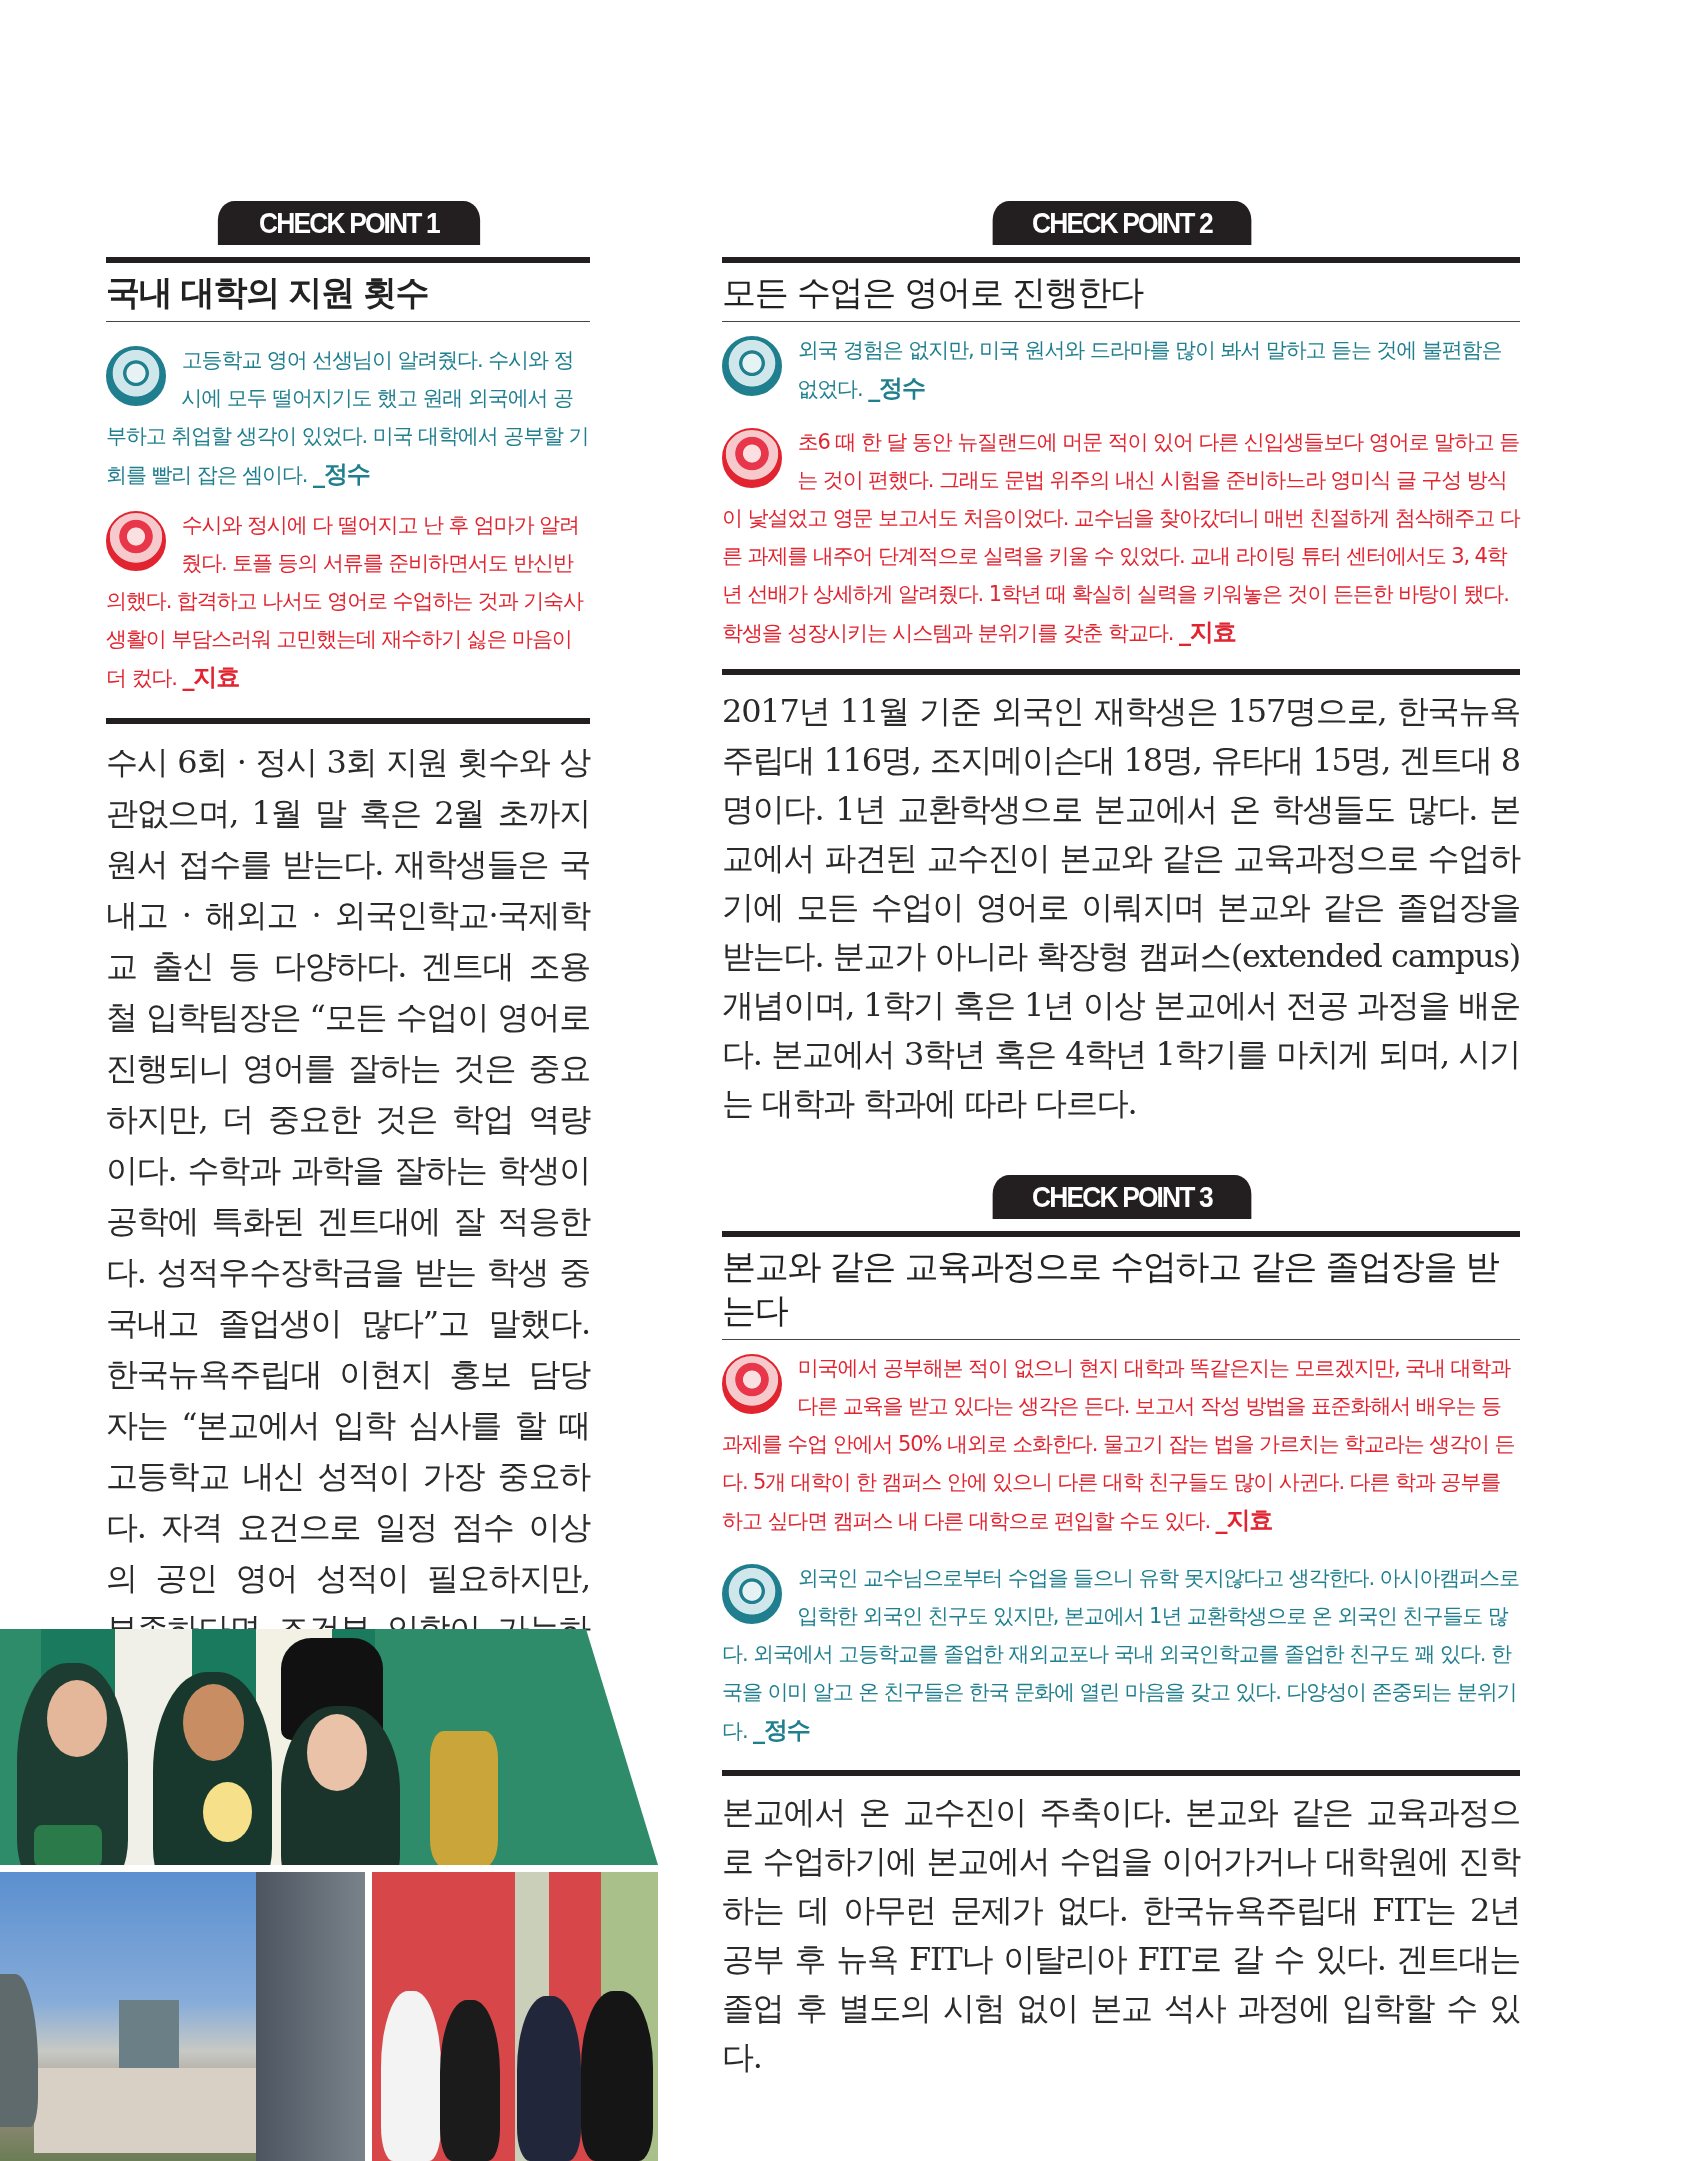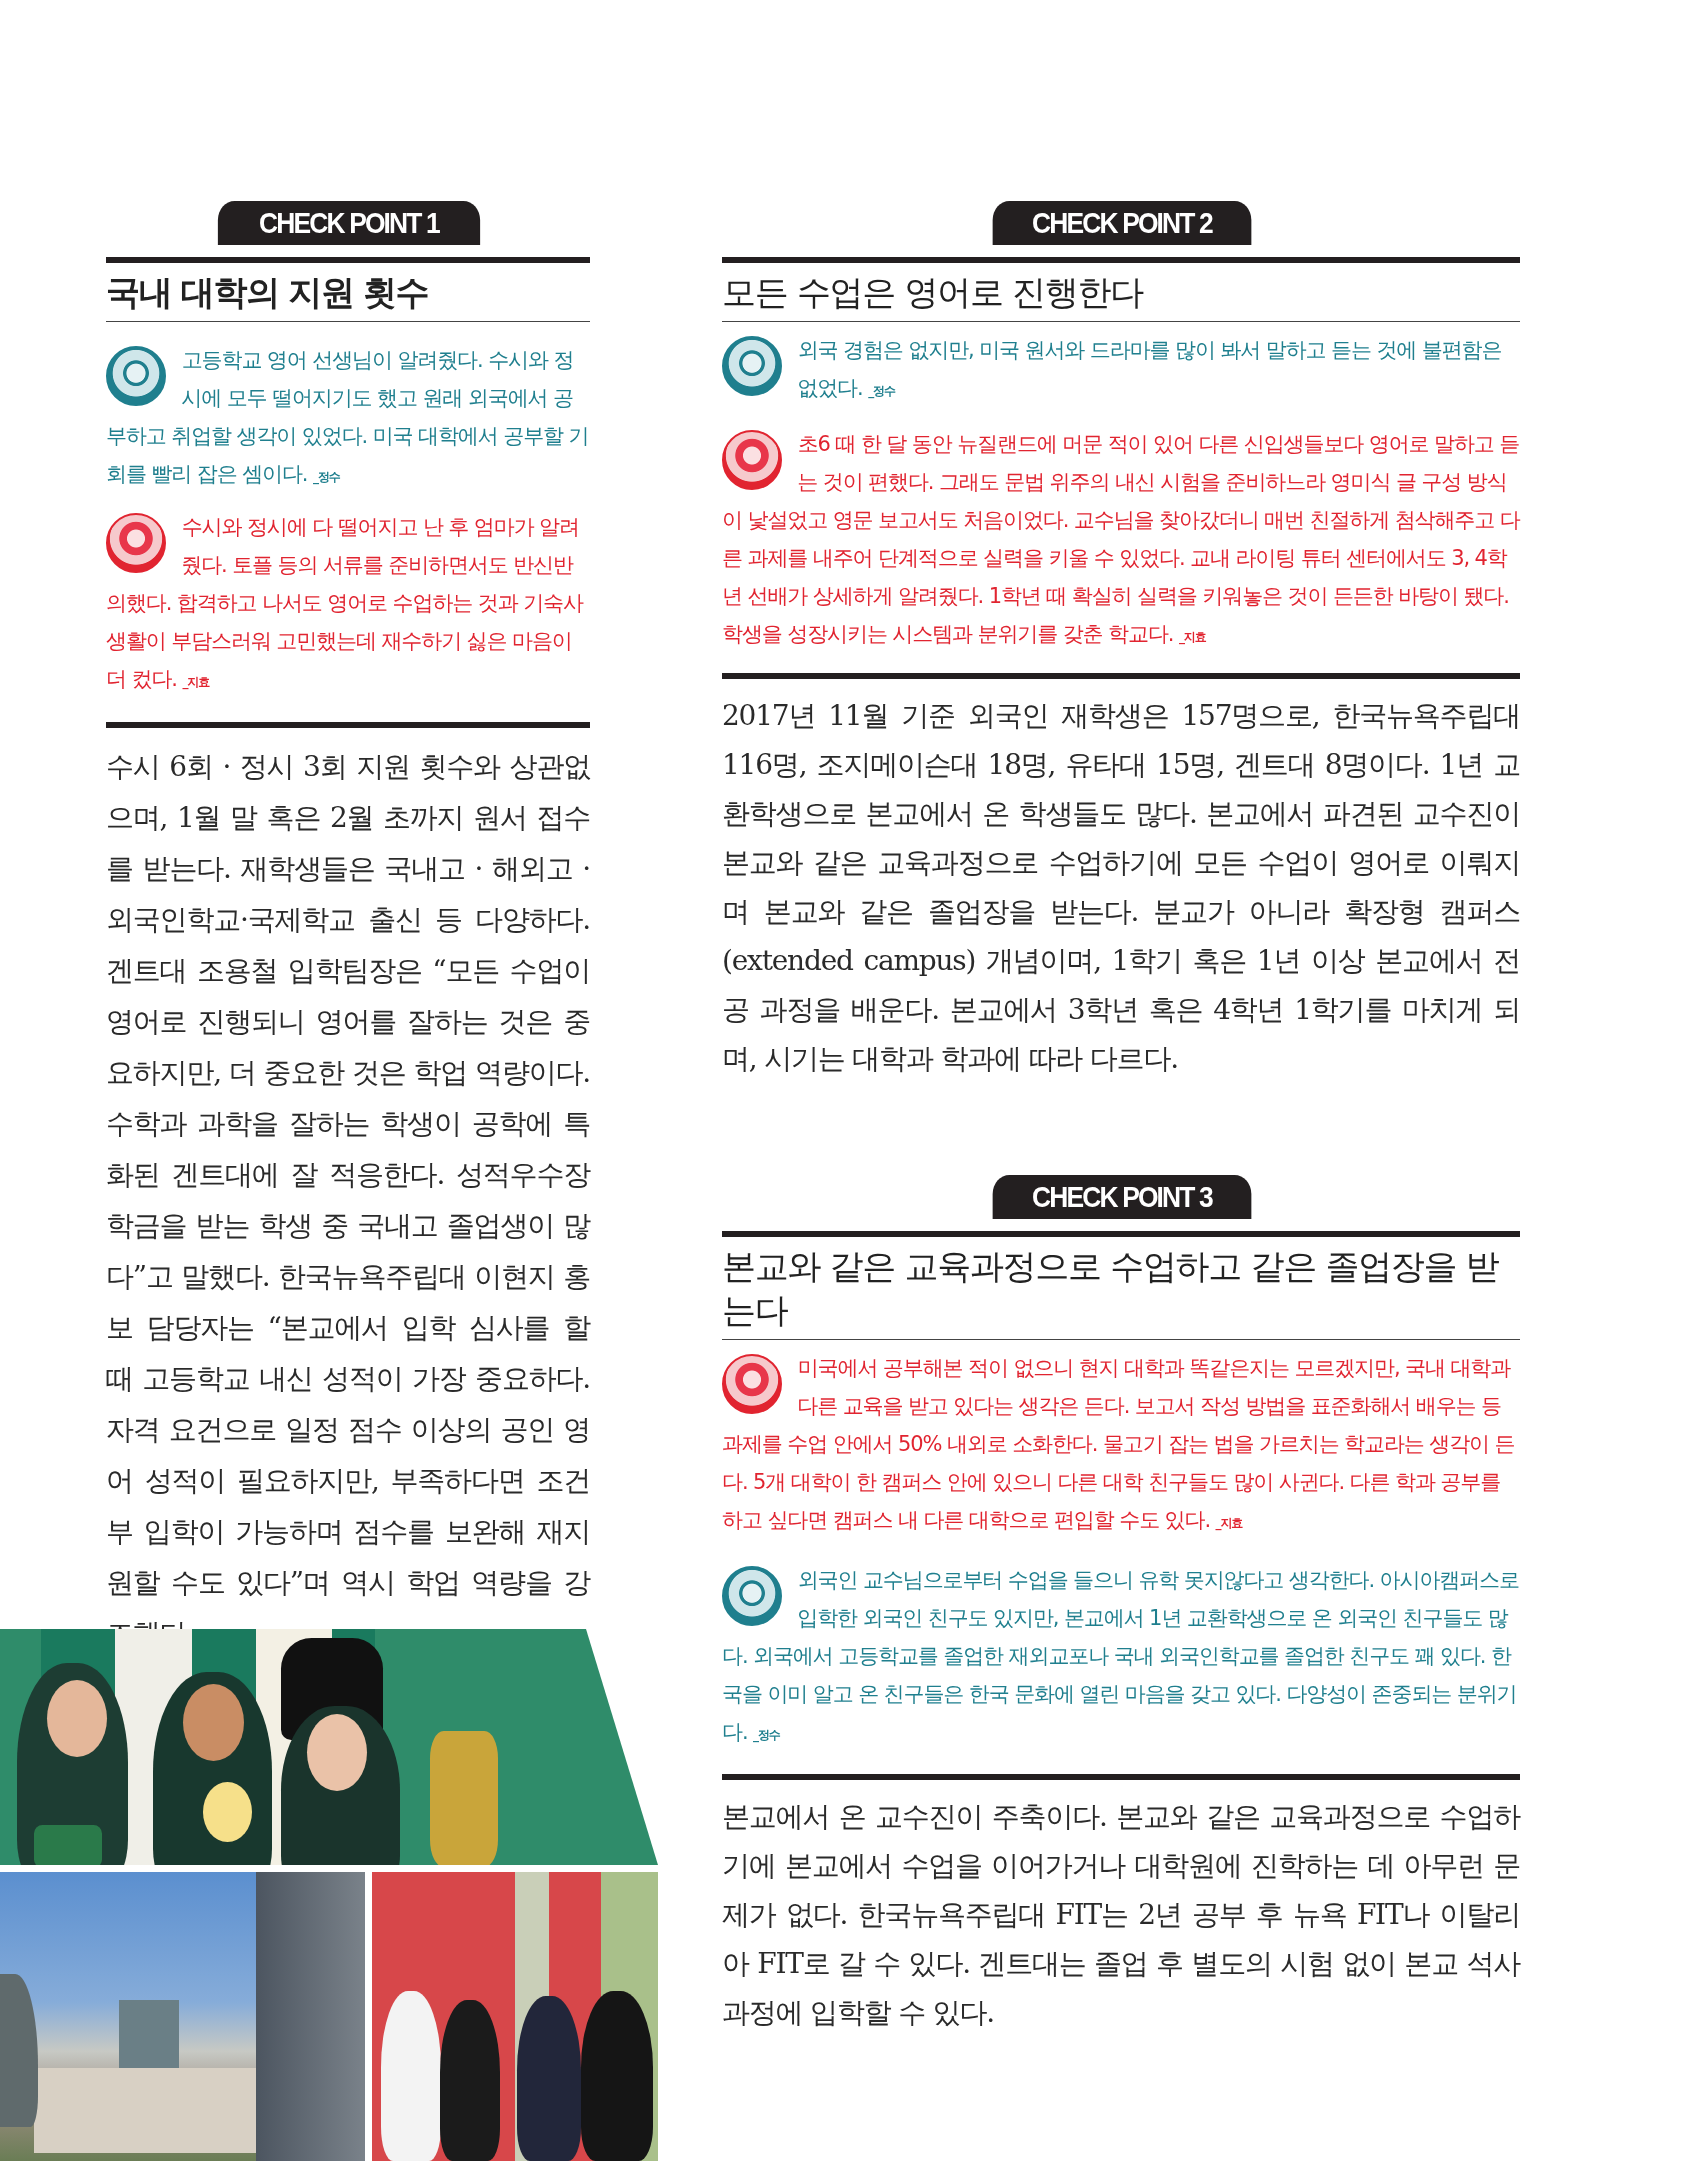--- a/index.html
+++ b/index.html
@@ -26,24 +26,24 @@
   .quote { position: relative; font-family: "DejaVu Sans", sans-serif; font-size: 21px; line-height: 38px; letter-spacing: -1.1px; }
   .quote .avatar {
     float: left; width: 60px; height: 60px; border-radius: 50%; margin: 5.1px 19px 0 0;
     box-sizing: border-box; border: 2.6px solid currentColor; position: relative; overflow: hidden;
     shape-outside: circle(50%);
   }
   .quote.red { color: #e12430; }
   .quote.teal { color: #1f7f8e; }
   .avatar.red-av { background: radial-gradient(circle at 50% 42%, #fbe0e2 0 20%, #e8364a 22% 38%, #f6c9cc 40% 60%, #e12430 62%); }
   .avatar.teal-av { background: radial-gradient(circle at 50% 45%, #e6f2f4 0 22%, #1f7f8e 24% 30%, #cfe6ea 32% 55%, #1f7f8e 57%); }
-  .quote .sig { font-weight: bold; font-size: 12px; }
+  .quote .sig { font-weight: bold; font-size: 24px; }
   .thick-rule { height: 6px; background: #231f20; }
   .body-text {
-    font-family: "DejaVu Serif", serif; font-size: 28px; color: #2a2a2a; letter-spacing: -1.2px;
+    font-family: "DejaVu Serif", serif; font-size: 32px; color: #2a2a2a; letter-spacing: -1.2px;
     text-align: justify; text-align-last: left;
   }
   .photo { position: absolute; overflow: hidden; }
   .photo-top {
     left: 0; top: 1629px; width: 658px; height: 236px;
     clip-path: polygon(0 0, 586px 0, 658px 236px, 0 236px);
     background:
       linear-gradient(90deg, transparent 0 41px, #1a7a5e 41px 115px, #f0efe8 115px 192px, #1a7a5e 192px 256px, #f3f0e4 256px 332px, #1a7a5e 332px 375px, transparent 375px),
       #2f8c6a;
   }

